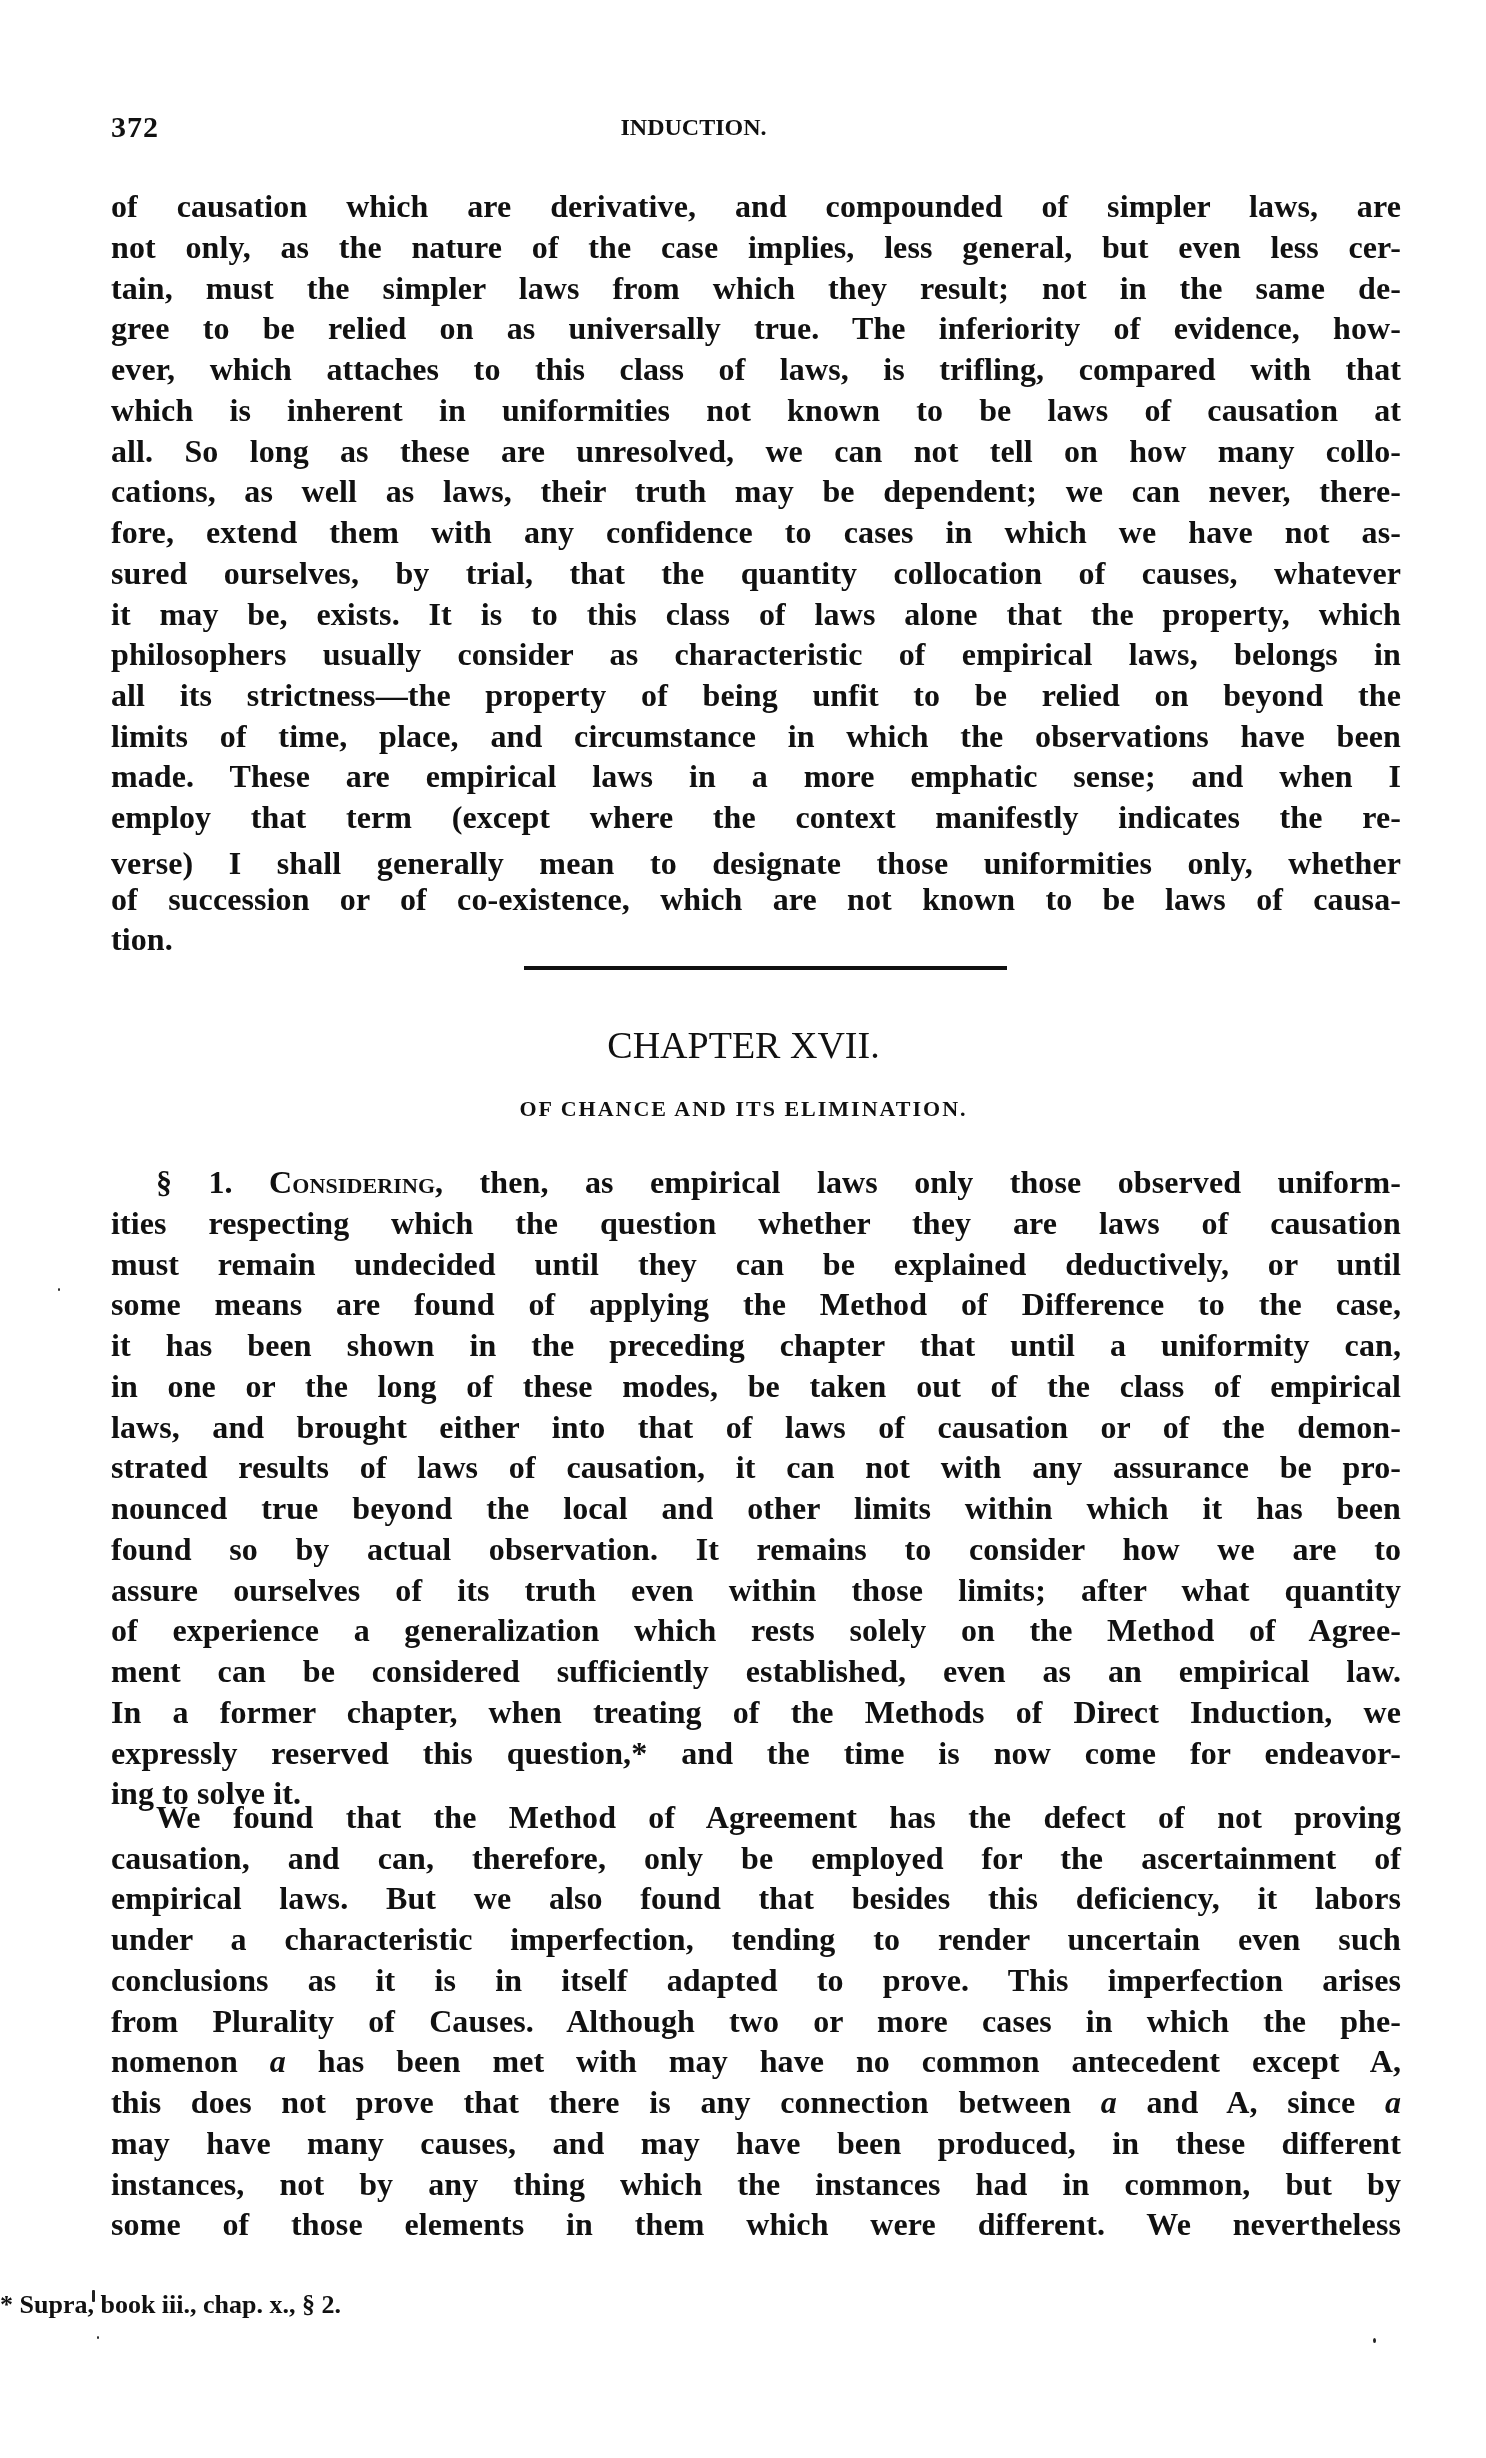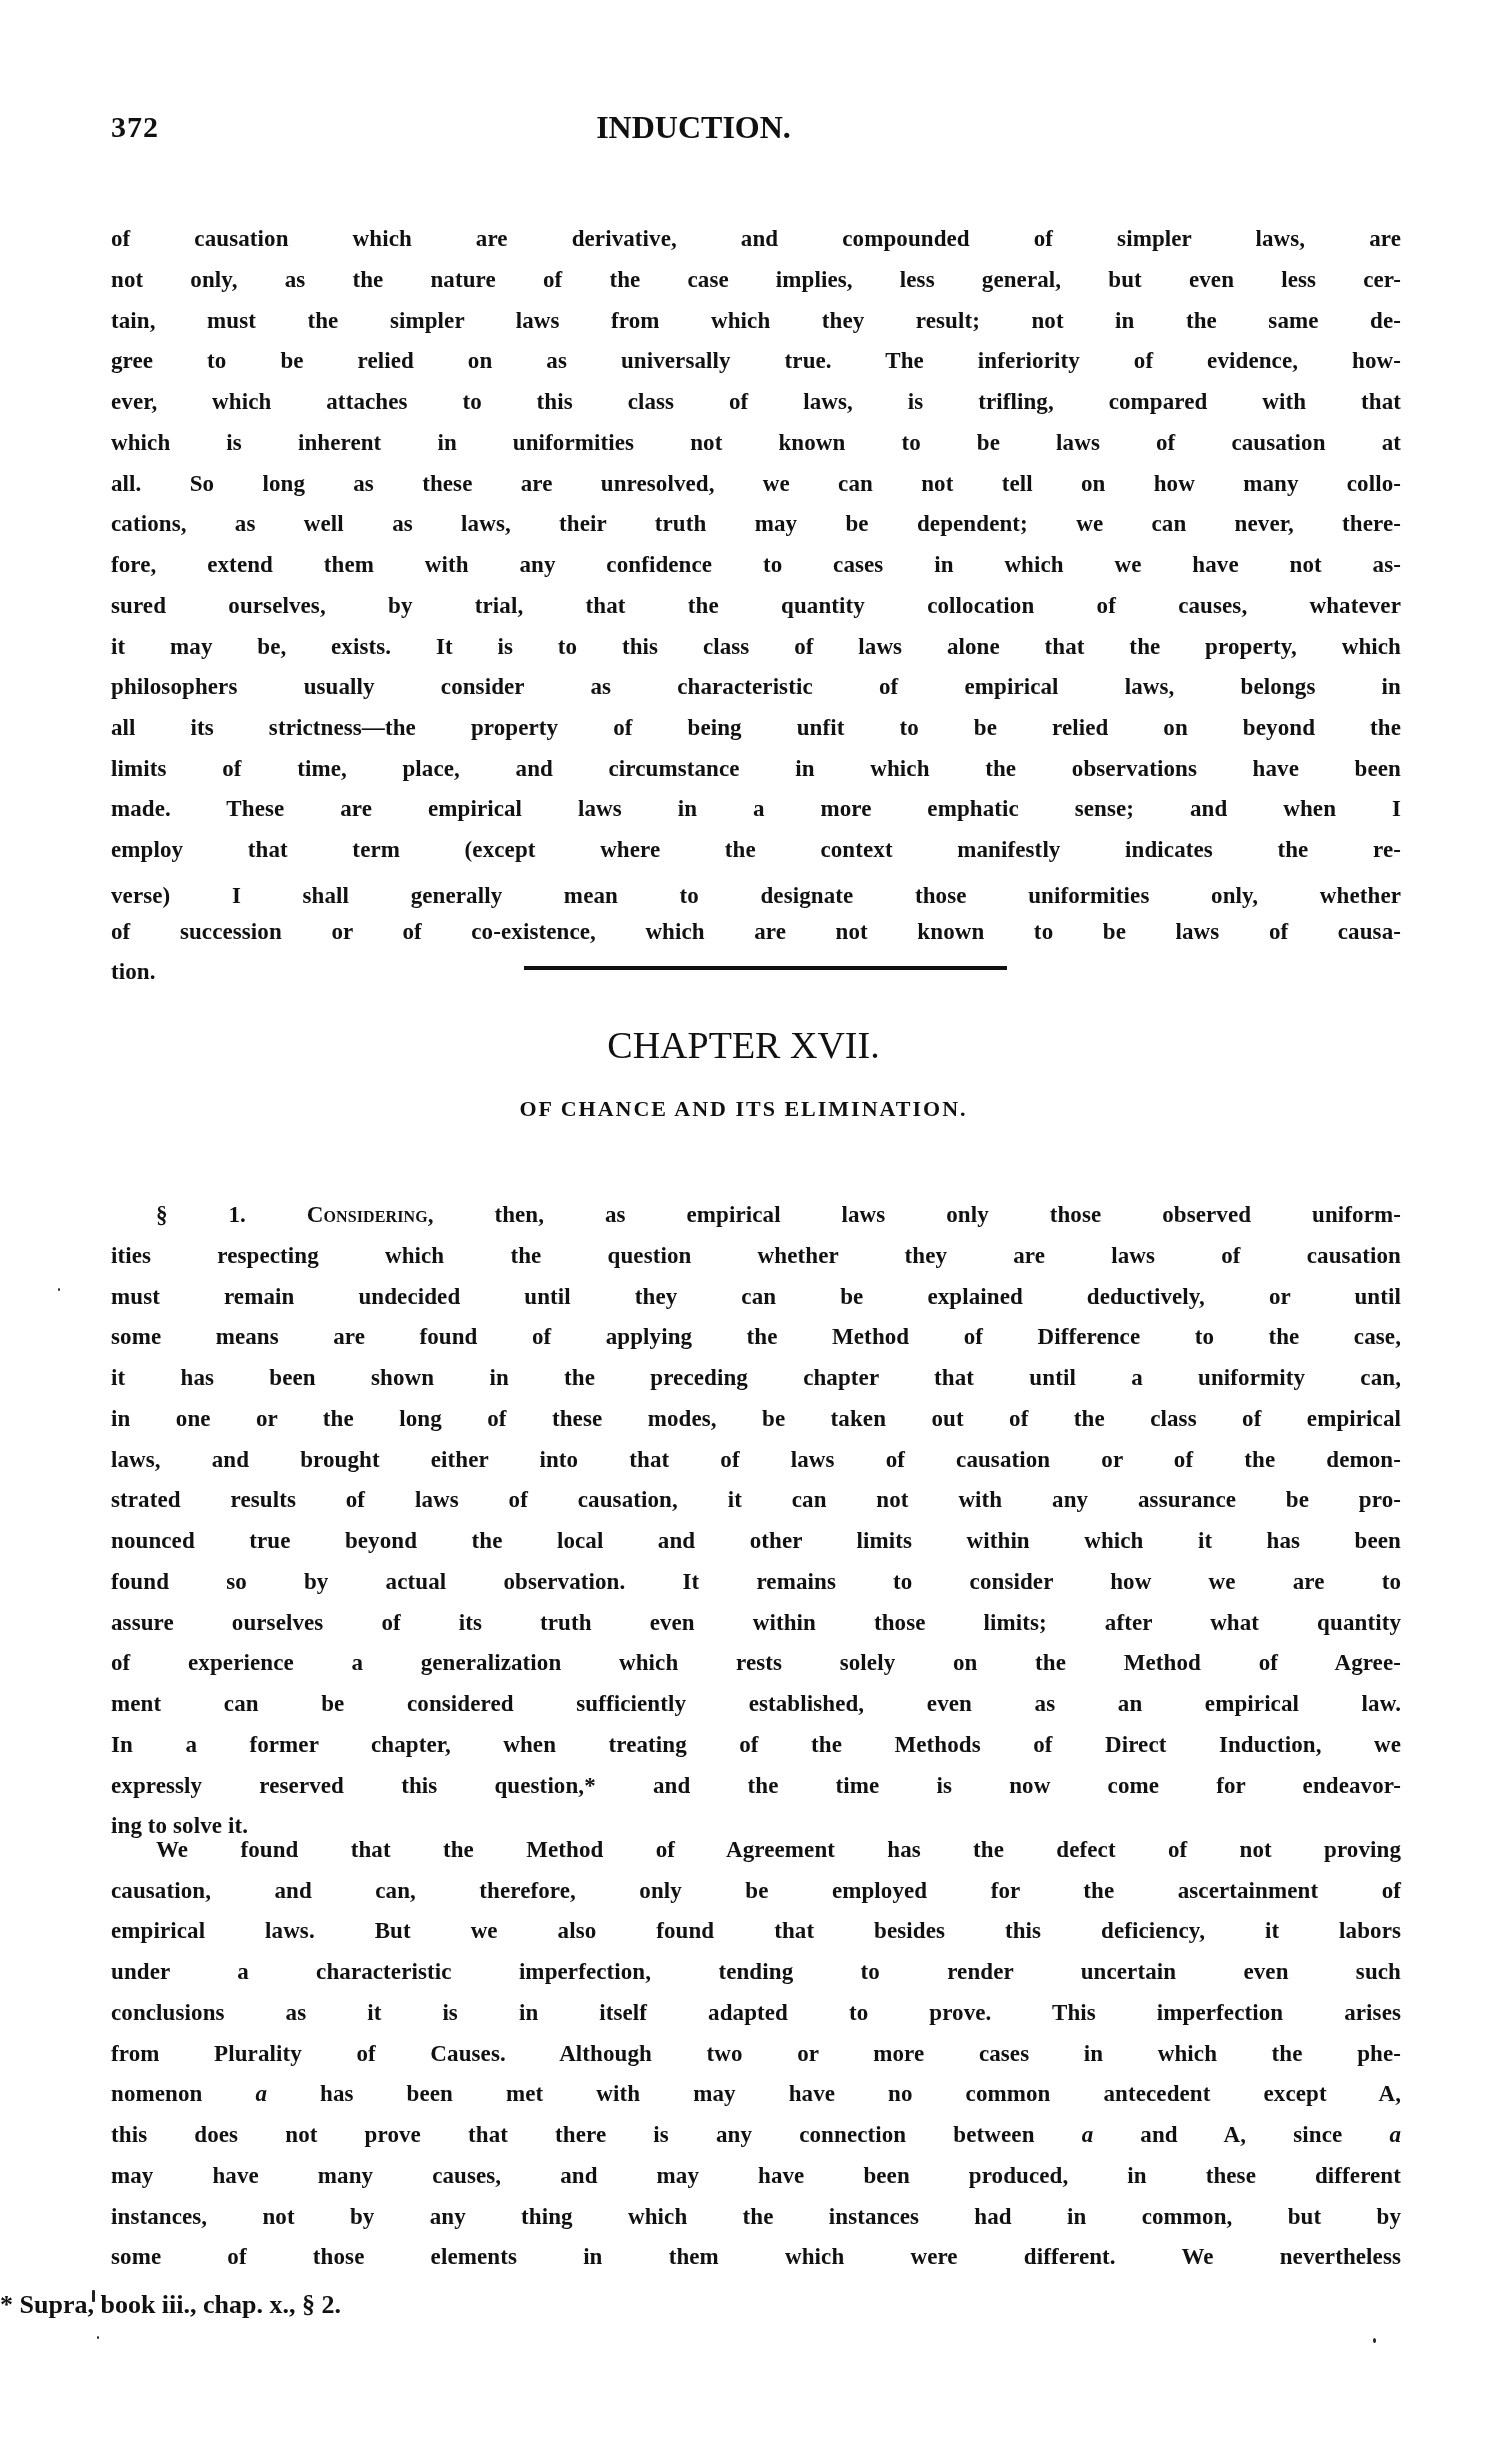--- a/index.html
+++ b/index.html
@@ -1,25 +1,25 @@
 <!DOCTYPE html>
 <html><head>
 <meta charset="utf-8">
 <style>
   html, body { margin: 0; padding: 0; background: #ffffff; }
   body { width: 1487px; height: 2459px; position: relative; overflow: hidden;
          font-family: "Liberation Serif", "DejaVu Serif", serif; color: #111111; }
   .line { position: absolute; left: 111px; width: 1290px; height: 41px; line-height: 41px;
-          font-size: 23px; text-align: justify; text-align-last: justify; white-space: nowrap;
-          font-weight: bold; letter-spacing: 0.1px; margin-top: 32px; }
+          font-size: 32px; text-align: justify; text-align-last: justify; white-space: nowrap;
+          font-weight: bold; letter-spacing: 0.1px; }
   .line.last { text-align-last: left; }
   .line.indent { left: 156px; width: 1245px; }
   .runhead { position: absolute; top: 109px; height: 36px; line-height: 36px; font-weight: bold; }
   #page-number { left: 111px; font-size: 30px; letter-spacing: 1px; }
-  #running-title { left: 0; width: 1387px; text-align: center; font-size: 32px; }
+  #running-title { left: 0; width: 1387px; text-align: center; font-size: 24px; }
   #rule { position: absolute; left: 524px; top: 966px; width: 483px; height: 4px; background: #111; }
   #chapter-title { position: absolute; left: 0; width: 1487px; top: 1025px; text-align: center;
                    font-size: 38px; line-height: 40px; font-weight: normal; }
   #chapter-subtitle { position: absolute; left: 0; width: 1487px; top: 1095px; text-align: center;
                    font-size: 22px; line-height: 28px; font-weight: bold; letter-spacing: 2px; }
   .sc { font-variant: small-caps; }
   .footnote { position: absolute; left: 0; width: 1487px; top: 2290px; 
               font-size: 26px; line-height: 30px; font-weight: bold; }
   .speck { position: absolute; background: #222; border-radius: 50%; }
   em { font-style: italic; }

